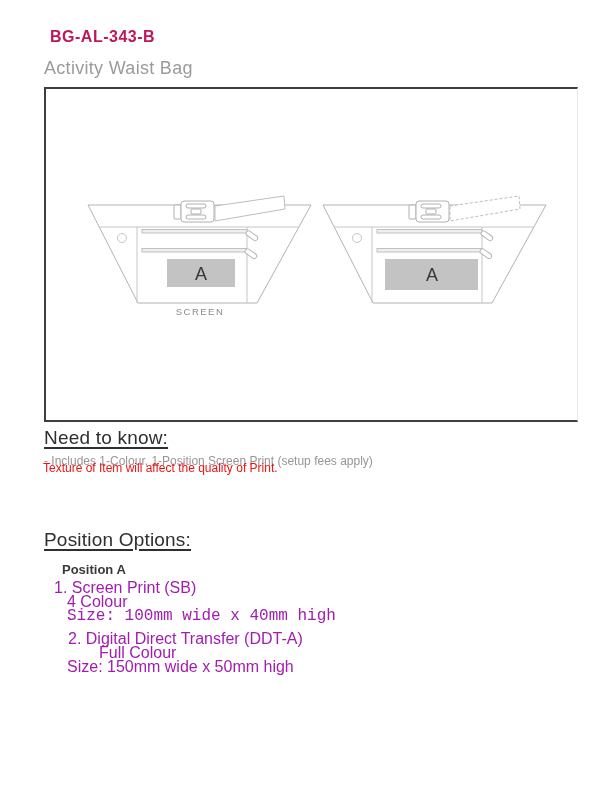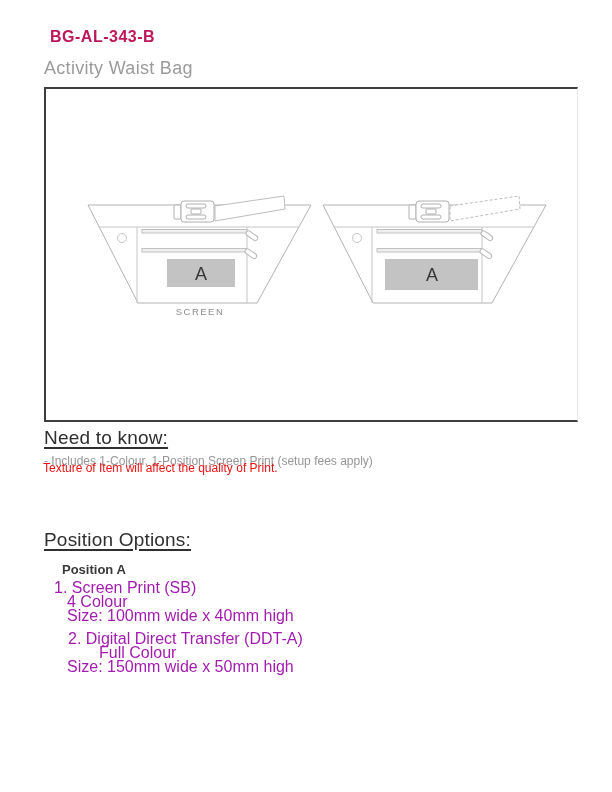--- a/index.html
+++ b/index.html
@@ -42,21 +42,21 @@
   }
   .ntk-heading { left:44px; top:427px; }
   .ntk-note    { left:44px; top:454px; font-size:12px; color:#969696; white-space:nowrap; }
   .ntk-warning { left:43px; top:461px; font-size:12px; color:#ee1111; white-space:nowrap; }
 
   .bo-heading       { left:44px; top:529px; }
   .position-heading { left:54px; top:562px; font-size:13px; font-weight:bold; color:#393939;margin-left:8px; }
   .opt-line  { font-size:16px; color:#a21caf; white-space:nowrap; }
   .o1-name   { left:54px; top:579px; }
   .o1-colour { left:67px; top:593px; }
-  .o1-size   { left:67px; top:607px; }
+  .o1-size   { left:67px; top:607px;font-family:Liberation Mono, monospace; }
   .o2-name   { left:68px; top:630px; }
   .o2-colour { left:67px; top:644px;margin-left:32px; }
   .o2-size   { left:67px; top:658px; }
 
   svg .outline   { fill:#ffffff; stroke:#b2b2b2; stroke-width:1; }
   svg .thin      { fill:none;    stroke:#c6c6c6; stroke-width:1; }
   svg .zip       { fill:#efefef; stroke:#c0c0c0; stroke-width:1; }
   svg .pull      { fill:#ffffff; stroke:#b8b8b8; stroke-width:1; }
   svg .strap     { fill:#ffffff; stroke:#bdbdbd; stroke-width:1; }
   svg .strap.dashed { stroke-dasharray:3 2; }

